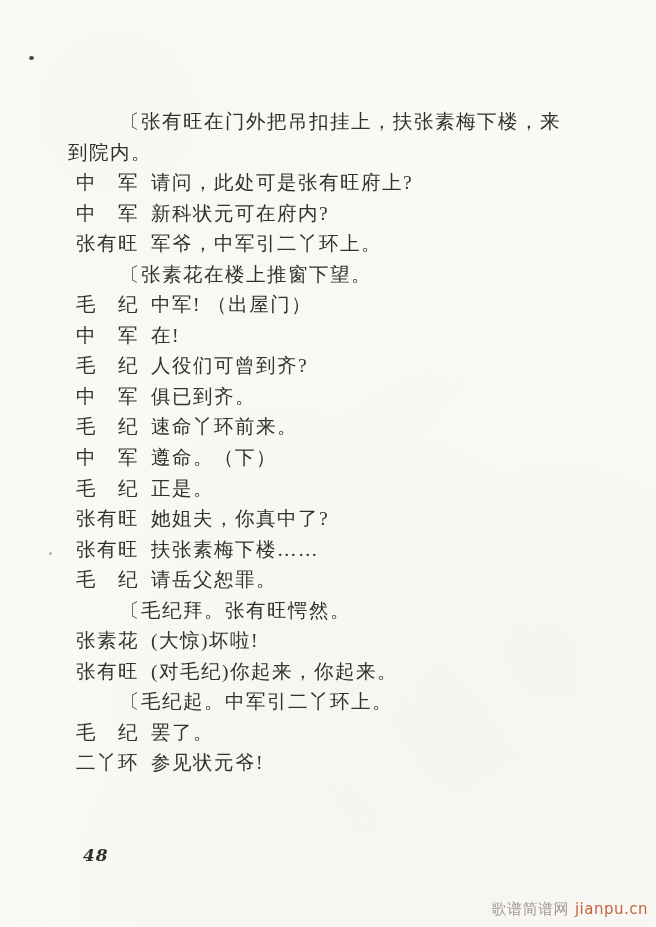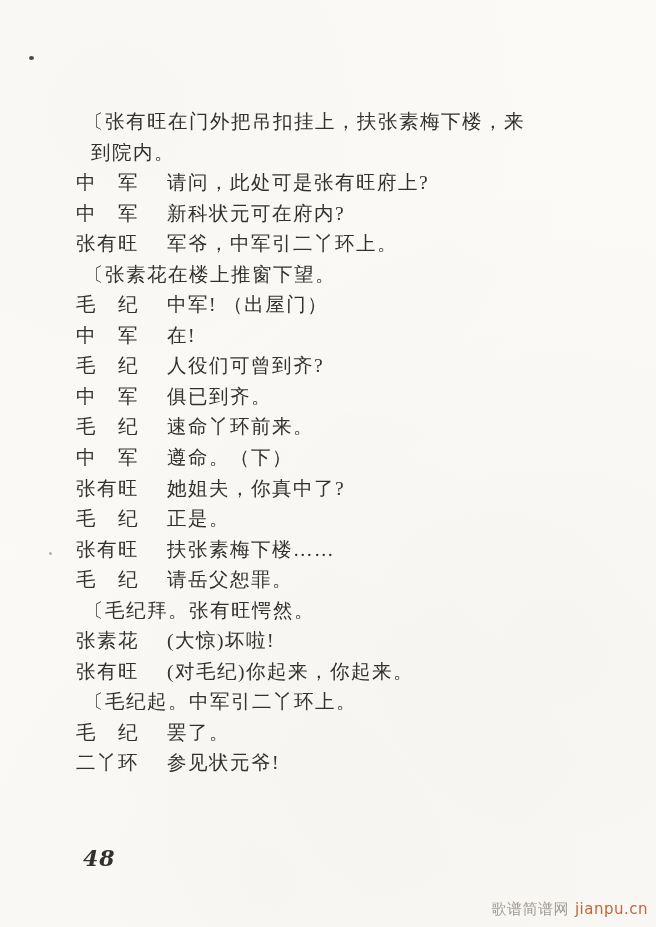--- a/index.html
+++ b/index.html
@@ -33,29 +33,29 @@
     font-size: 19.5px;
     letter-spacing: 1.5px;
     white-space: nowrap;
   }
   .line.dialogue { padding-left: 76px; }
   .speaker {
     display: inline-block;
     width: 63px;
     white-space: nowrap;
   }
-  .dialogue .text { margin-left: 28px; }
-  .line.stage { padding-left: 84px; }
-  .line.stage_cont { padding-left: 68px; margin-left: 23px; }
+  .dialogue .text { margin-left: 12px; }
+  .line.stage { padding-left: 120px; }
+  .line.stage_cont { padding-left: 68px; }
   .page-number {
     position: absolute;
     left: 83px;
     top: 845px;
     font-family: "DejaVu Serif", serif;
-    font-size: 22px;
+    font-size: 17px;
     font-weight: bold;
     font-style: italic;
     letter-spacing: 1px;
     color: var(--ink, #33312d);
   }
   .watermark {
     position: absolute;
     right: 8px;
     top: 900px;
     font-family: "DejaVu Sans", "Liberation Sans", sans-serif;
@@ -96,22 +96,22 @@
       <div class="line dialogue"><span class="speaker">中　军</span><span class="text">请问，此处可是张有旺府上?</span></div>
       <div class="line dialogue"><span class="speaker">中　军</span><span class="text">新科状元可在府内?</span></div>
       <div class="line dialogue"><span class="speaker">张有旺</span><span class="text">军爷，中军引二丫环上。</span></div>
       <div class="line stage"><span class="text">〔张素花在楼上推窗下望。</span></div>
       <div class="line dialogue"><span class="speaker">毛　纪</span><span class="text">中军! （出屋门）</span></div>
       <div class="line dialogue"><span class="speaker">中　军</span><span class="text">在!</span></div>
       <div class="line dialogue"><span class="speaker">毛　纪</span><span class="text">人役们可曾到齐?</span></div>
       <div class="line dialogue"><span class="speaker">中　军</span><span class="text">俱已到齐。</span></div>
       <div class="line dialogue"><span class="speaker">毛　纪</span><span class="text">速命丫环前来。</span></div>
       <div class="line dialogue"><span class="speaker">中　军</span><span class="text">遵命。（下）</span></div>
+      <div class="line dialogue"><span class="speaker">毛　纪</span><span class="text">正是。</span></div>
       <div class="line dialogue"><span class="speaker">张有旺</span><span class="text">她姐夫，你真中了?</span></div>
-      <div class="line dialogue"><span class="speaker">毛　纪</span><span class="text">正是。</span></div>
       <div class="line dialogue"><span class="speaker">张有旺</span><span class="text">扶张素梅下楼……</span></div>
       <div class="line dialogue"><span class="speaker">毛　纪</span><span class="text">请岳父恕罪。</span></div>
       <div class="line stage"><span class="text">〔毛纪拜。张有旺愕然。</span></div>
       <div class="line dialogue"><span class="speaker">张素花</span><span class="text">(大惊)坏啦!</span></div>
       <div class="line dialogue"><span class="speaker">张有旺</span><span class="text">(对毛纪)你起来，你起来。</span></div>
       <div class="line stage"><span class="text">〔毛纪起。中军引二丫环上。</span></div>
       <div class="line dialogue"><span class="speaker">毛　纪</span><span class="text">罢了。</span></div>
       <div class="line dialogue"><span class="speaker">二丫环</span><span class="text">参见状元爷!</span></div>
     </div>
 

